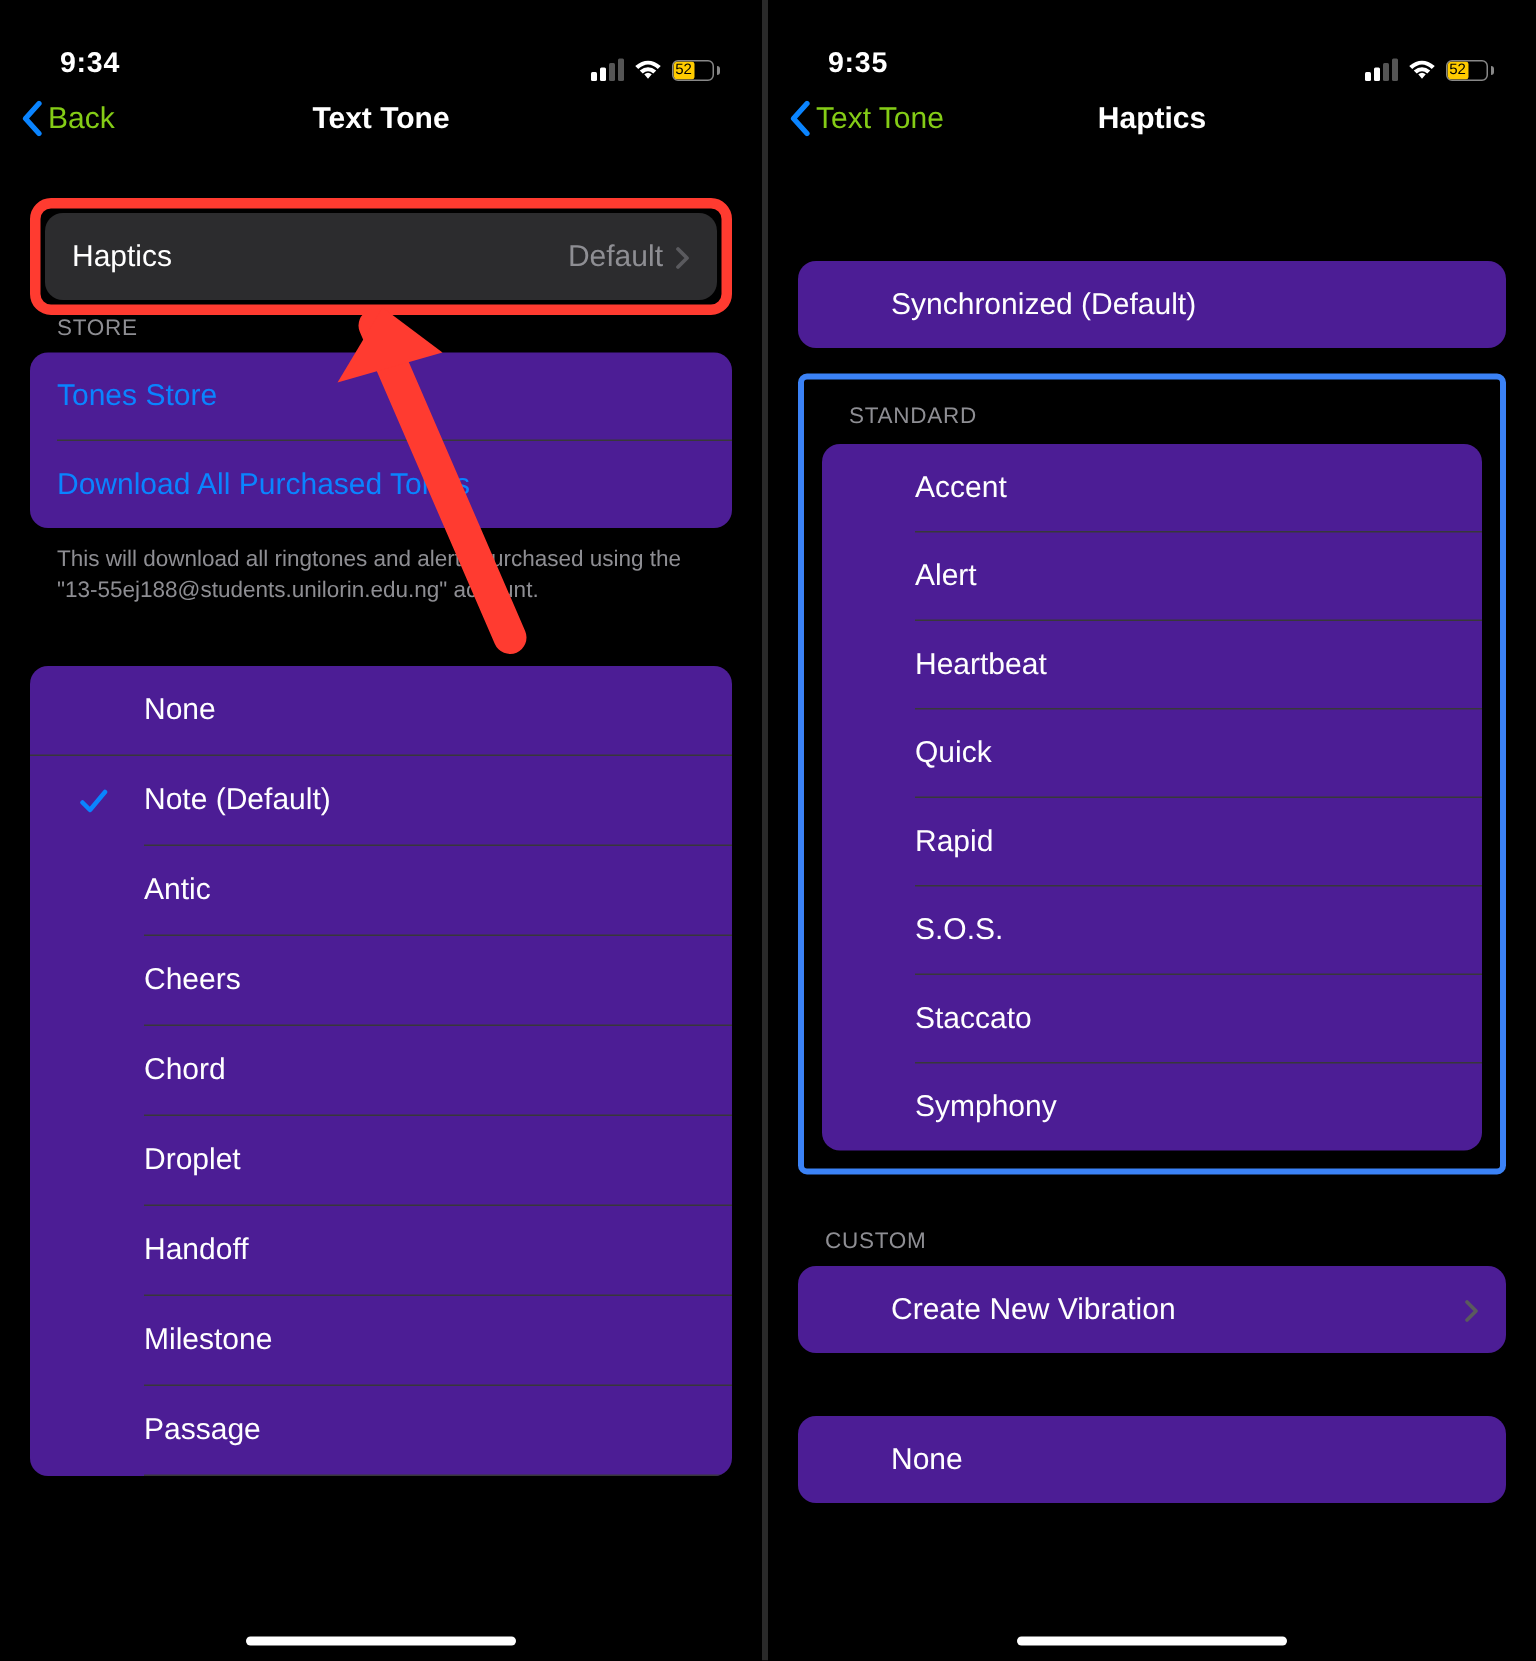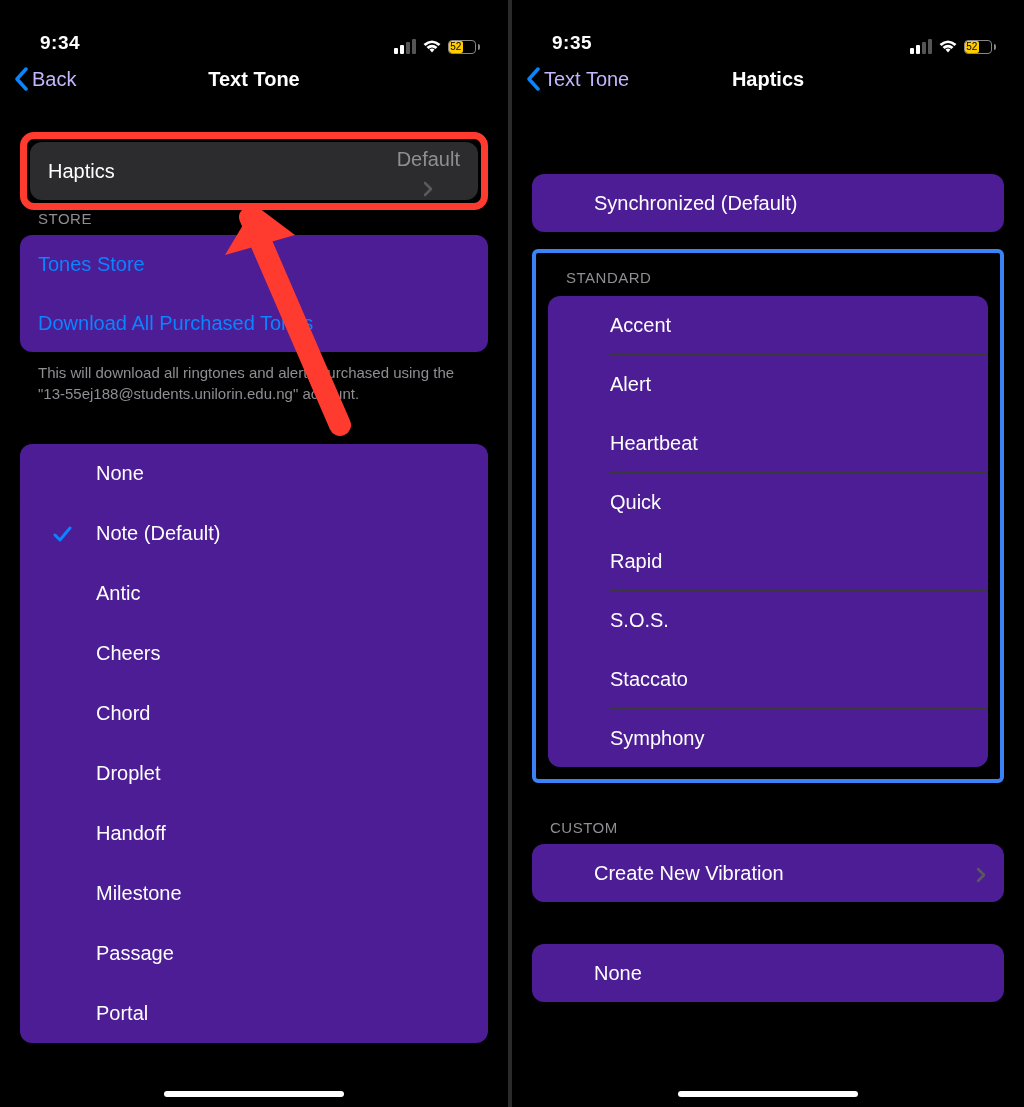--- a/index.html
+++ b/index.html
@@ -17,32 +17,32 @@
     .signal span:nth-child(4) { height: 15px; background: #555; }
     .wifi { width: 20px; height: 15px; position: relative; }
     .wifi svg { width: 100%; height: 100%; }
     .battery { display: flex; align-items: center; gap: 2px; }
     .battery-body { width: 28px; height: 14px; border: 1.5px solid #888; border-radius: 4px; position: relative; overflow: hidden; }
     .battery-fill { position: absolute; left: 0; top: 0; bottom: 0; width: 52%; background: #ffcc00; border-radius: 2px; display: flex; align-items: center; justify-content: center; }
     .battery-num { font-size: 10px; font-weight: 400; color: #000; }
     .battery-tip { width: 2px; height: 6px; background: #888; border-radius: 0 2px 2px 0; }
 
     .nav-bar { height: 50px; display: flex; align-items: center; position: relative; padding: 0 14px; }
-    .nav-back { display: flex; align-items: center; color: #c4b5fd; font-size: 20px; gap: 4px; cursor: pointer; }
+    .nav-back { display: flex; align-items: center; color: #84cc16; font-size: 20px; gap: 4px; cursor: pointer; }
     .nav-back svg { width: 14px; height: 24px; }
     .nav-title { position: absolute; left: 50%; transform: translateX(-50%); color: #fff; font-size: 20px; font-weight: 600; }
 
     .content { padding: 0 20px; }
     .highlight-box { border: 7px solid #ff3b30; border-radius: 14px; padding: 3px; margin-top: 28px; }
     .row-group { background: #4c1d95; border-radius: 12px; overflow: hidden; }
     .highlight-box .row-group { background: #2c2c2e; }
     .row { display: flex; align-items: center; height: 58px; padding: 0 18px; color: #fff; font-size: 20px; }
     .row.with-chevron { justify-content: space-between; }
     .row-label { color: #fff; }
-    .row-value { color: #8e8e93; display: flex; align-items: center; gap: 8px; flex-direction: column; }
+    .row-value { color: #8e8e93; display: flex; align-items: center; gap: 8px; }
     .chevron { width: 10px; height: 16px; }
     .chevron svg { width: 100%; height: 100%; }
     .divider { height: 1px; background: #38383a; margin-left: 18px; }
     .section-header { color: #8e8e93; font-size: 15px; text-transform: uppercase; padding: 0 18px 8px; letter-spacing: 0.5px; }
     .link-text { color: #0a84ff; }
     .footer-text { color: #8e8e93; font-size: 15px; padding: 10px 18px 0; line-height: 1.4; }
 
     .tone-list { margin-top: 40px; }
     .tone-row { display: flex; align-items: center; height: 59px; padding-left: 50px; color: #fff; font-size: 20px; position: relative; }
     .none-row { padding-left: 76px; }
@@ -162,23 +162,20 @@
           </div>
           <div class="tone-divider"></div>
           <div class="tone-row none-row">
             <span>Milestone</span>
           </div>
           <div class="tone-divider"></div>
           <div class="tone-row none-row">
             <span>Passage</span>
           </div>
           <div class="tone-divider"></div>
-          <div class="tone-row none-row">
-            <span>Portal</span>
-          </div>
         </div>
     </div>
   </div>
 
   <div class="arrow-annotation">
     <svg viewBox="0 0 150 240">
       <path d="M40 12 L130 220" stroke="#ff3b30" stroke-width="22" stroke-linecap="round"></path>
       <path d="M15 50 L45 0 L85 30 Z" fill="#ff3b30"></path>
     </svg>
   </div>

